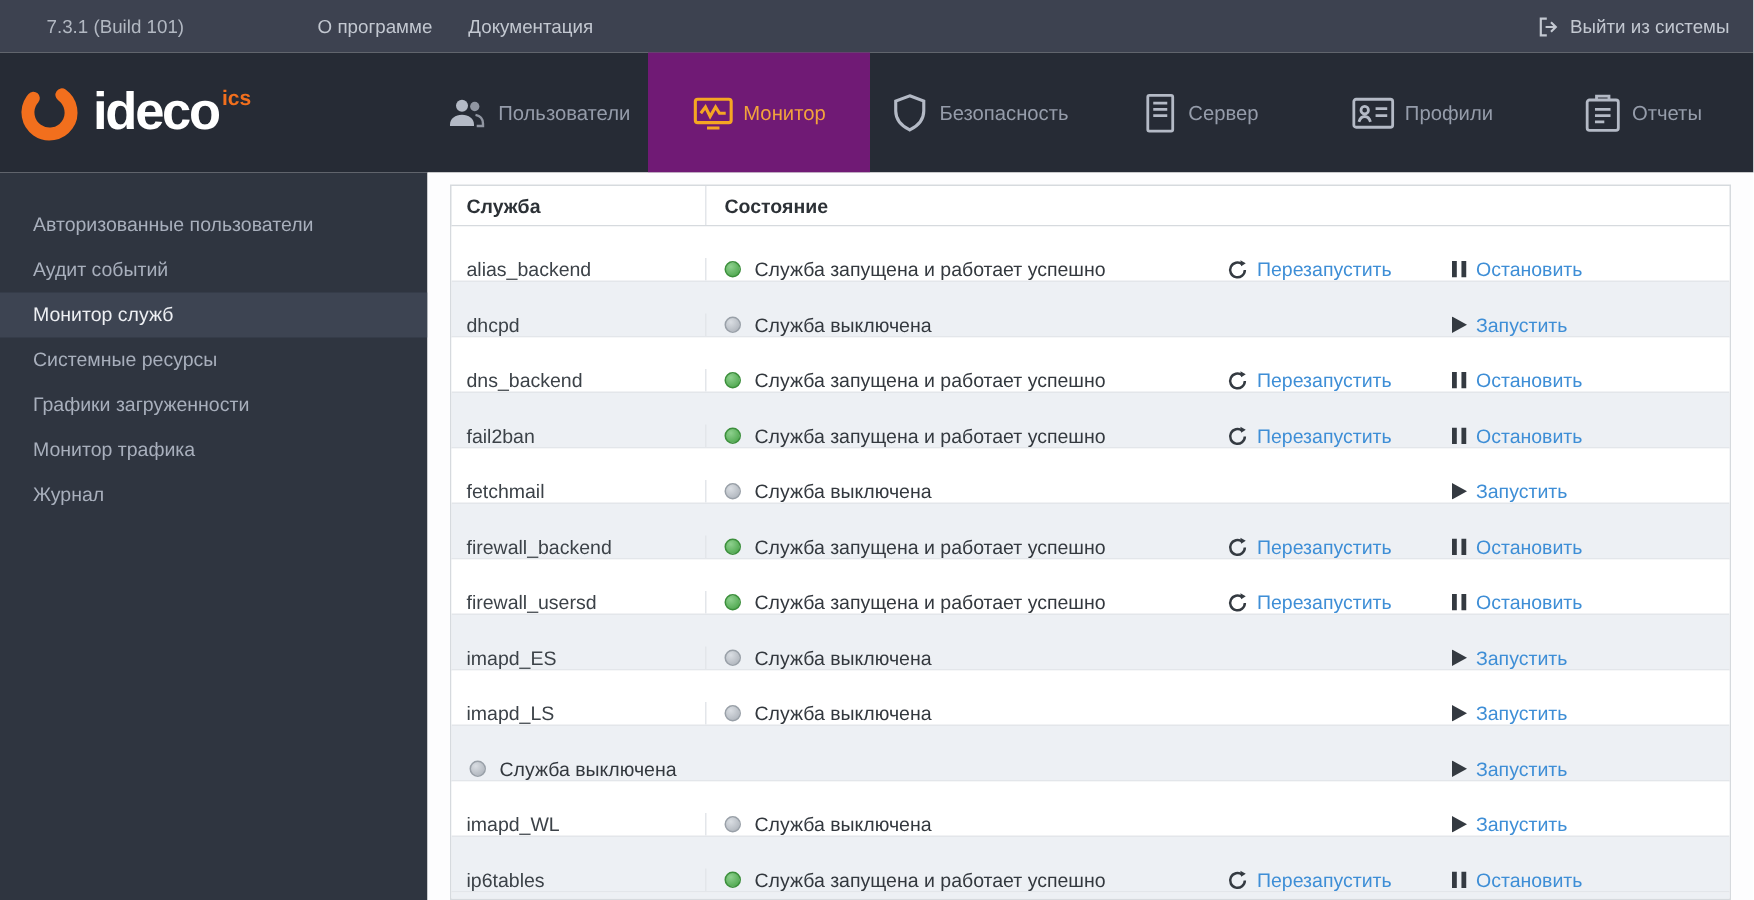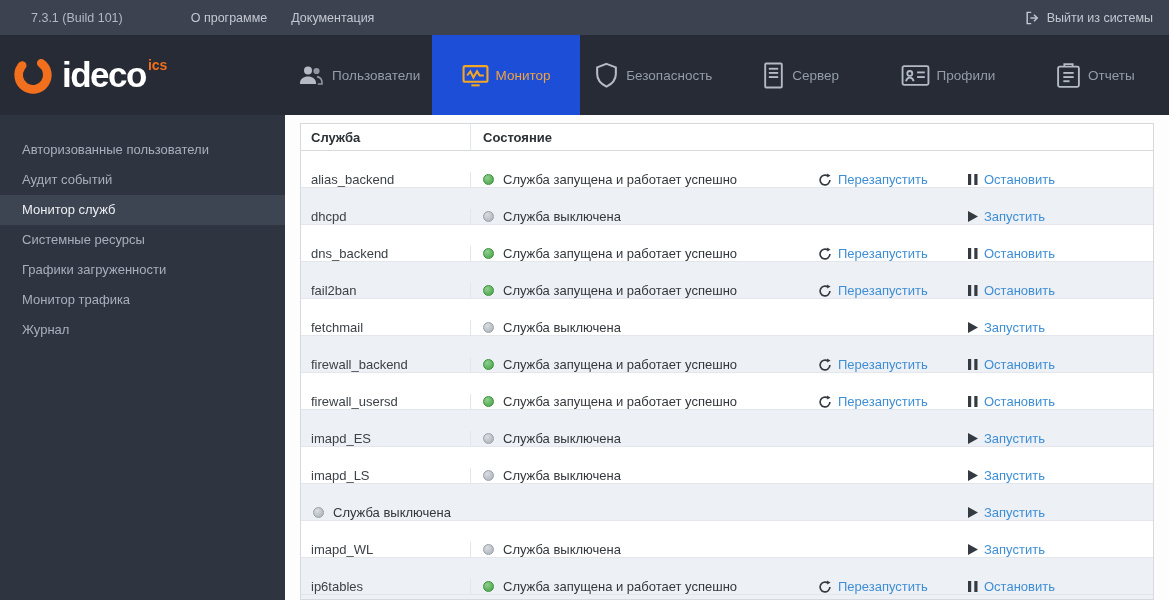--- a/index.html
+++ b/index.html
@@ -2,36 +2,36 @@
 <html><head>
 <meta charset="utf-8">
 <style>
   html,body{margin:0;padding:0;background:#fff;}
   body{width:1169px;height:600px;overflow:hidden;font-family:"Liberation Sans",sans-serif;}
   .app{width:1169px;height:600px;display:flex;flex-direction:column;}
 
   
   .topbar{flex:0 0 35px;background:#3d4250;color:#c3c8d1;display:flex;align-items:center;font-size:12.5px;padding-left:19px;}
   .topbar .version{margin-left:12px;color:#b2b8c2;}
-  .topbar .menu{margin-left:68px;display:flex;gap:24px;}
+  .topbar .menu{margin-left:89px;display:flex;gap:24px;}
   .topbar .menu-item{cursor:pointer;}
   .topbar .logout{margin-left:auto;margin-right:16px;display:flex;align-items:center;gap:7px;cursor:pointer;}
   .topbar .logout svg{display:block;}
 
   
   .header{flex:0 0 80px;background:#262b35;display:flex;}
   .logo{width:285px;flex:0 0 285px;display:flex;align-items:center;padding-left:10px;box-sizing:border-box;cursor:pointer;}
   .logo-mark{margin-right:6px;display:flex;}
   .logo-text{color:#fff;font-size:35px;font-weight:bold;letter-spacing:-1.5px;}
   .logo-sup{color:#f26f1d;font-size:14px;font-weight:bold;position:relative;top:-10px;left:2px;}
   .nav{flex:1;display:flex;}
   .nav-tab{flex:1;display:flex;flex-direction:row;align-items:center;justify-content:center;gap:7px;cursor:pointer;color:#959caa;}
   .nav-tab .nav-icon{color:#b4bac6;display:flex;}
   .nav-tab .nav-label{font-size:13.5px;}
-  .nav-tab.active{background:#1d4ed8;}
+  .nav-tab.active{background:#701a75;}
   .nav-tab.active .nav-icon{color:#f5a623;}
   .nav-tab.active .nav-label{color:#f2a33c;}
 
   
   .main{flex:1;display:flex;min-height:0;}
   .sidebar{width:285px;flex:0 0 285px;background:#2f3540;padding-top:20px;box-sizing:border-box;}
   .side-item{height:30px;line-height:30px;padding-left:22px;font-size:13px;color:#a8afbc;cursor:pointer;white-space:nowrap;}
   .side-item.active{background:#3d4452;color:#edeff3;}
 
   .content{flex:1;background:#fdfdfe;padding:8px 15px 16px 15px;box-sizing:border-box;overflow:hidden;}

